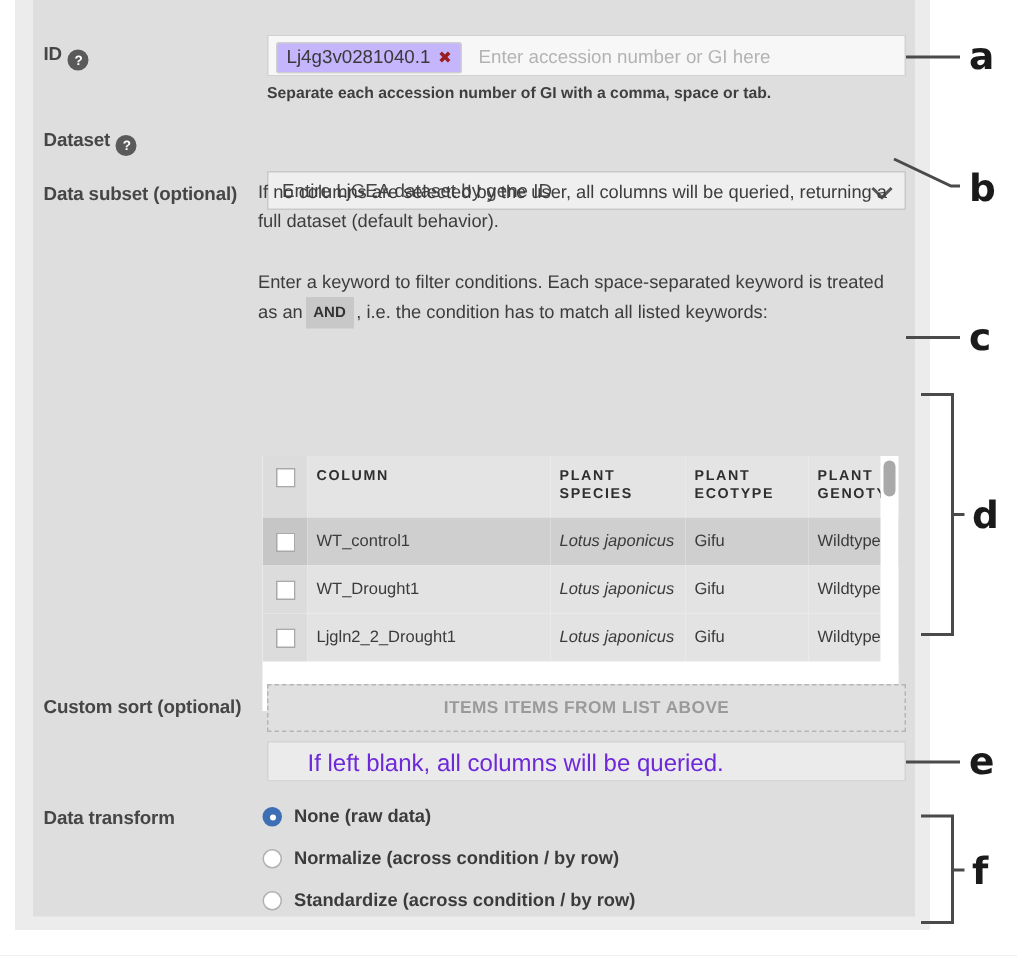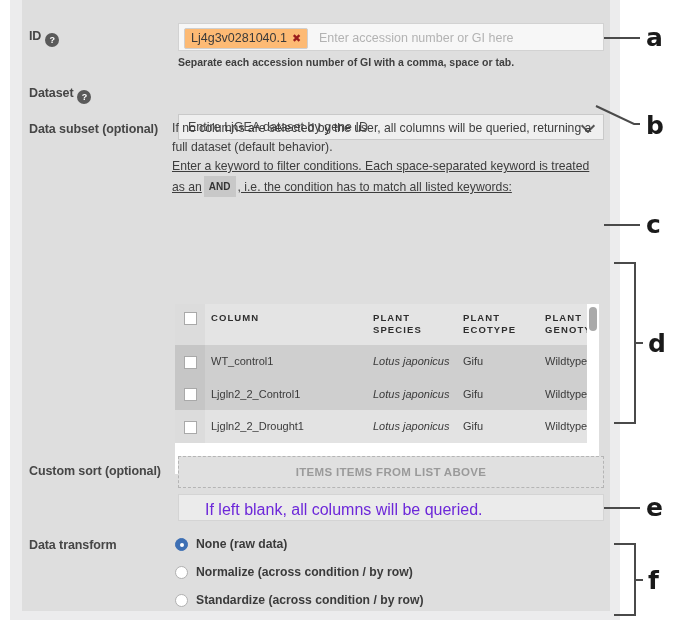--- a/index.html
+++ b/index.html
@@ -39,21 +39,21 @@
   }
 
   
   .id-field{
     position:absolute;left:178px;top:23px;width:426px;height:28px;
     background:#f7f7f7;border:1px solid #d2d2d2;
     box-sizing:border-box;
   }
   .token{
     position:absolute;left:5px;top:4px;height:19px;
-    background:#fdba74;border:1px solid #cfcfcf;border-radius:2px;
+    background:#c4b5fd;border:1px solid #cfcfcf;border-radius:2px;
     padding:0 6px;
     font-size:12.5px;color:#3a3a3a;line-height:19px;
     white-space:nowrap;
   }
   .token .x{
     color:#9b1c1c;font-weight:bold;font-size:11px;margin-left:5px;
     cursor:pointer;
   }
   .id-placeholder{
     position:absolute;left:140px;top:6px;
@@ -252,21 +252,21 @@
 
   <div class="dataset-select">
     <span class="val">Entire LjGEA dataset by gene ID</span>
     <span class="chev"></span>
   </div>
 
   <div class="row-label" style="left:29px;top:122px;">Data subset (optional)</div>
 
   <div class="para" style="top:119px;">If no columns are selected by the user, all columns will be queried, returning a full dataset (default behavior).</div>
 
-  <div class="para" style="top:157px;text-decoration:underline;">
+  <div class="para" style="top:179px;">
     <span>Enter a keyword to filter conditions. Each space-separated keyword is treated as an</span><span class="and-badge">AND</span><span>, i.e. the condition has to match all listed keywords:</span>
   </div>
 
 
   <div class="table-wrap">
     <table class="tbl">
       <thead>
         <tr>
           <th class="cb">
             <span class="cbx"></span>
@@ -280,25 +280,25 @@
       <tbody>
         <tr class="odd">
           <td class="cb">
             <span class="cbx"></span>
           </td>
           <td>WT_control1</td>
           <td class="sp">Lotus japonicus</td>
           <td>Gifu</td>
           <td>Wildtype</td>
         </tr>
-        <tr class="odd">
+        <tr class="even">
           <td class="cb">
             <span class="cbx"></span>
           </td>
-          <td>Ljgln2_2_Control1</td>
+          <td>WT_Drought1</td>
           <td class="sp">Lotus japonicus</td>
           <td>Gifu</td>
           <td>Wildtype</td>
         </tr>
         <tr class="even">
           <td class="cb">
             <span class="cbx"></span>
           </td>
           <td>Ljgln2_2_Drought1</td>
           <td class="sp">Lotus japonicus</td>

